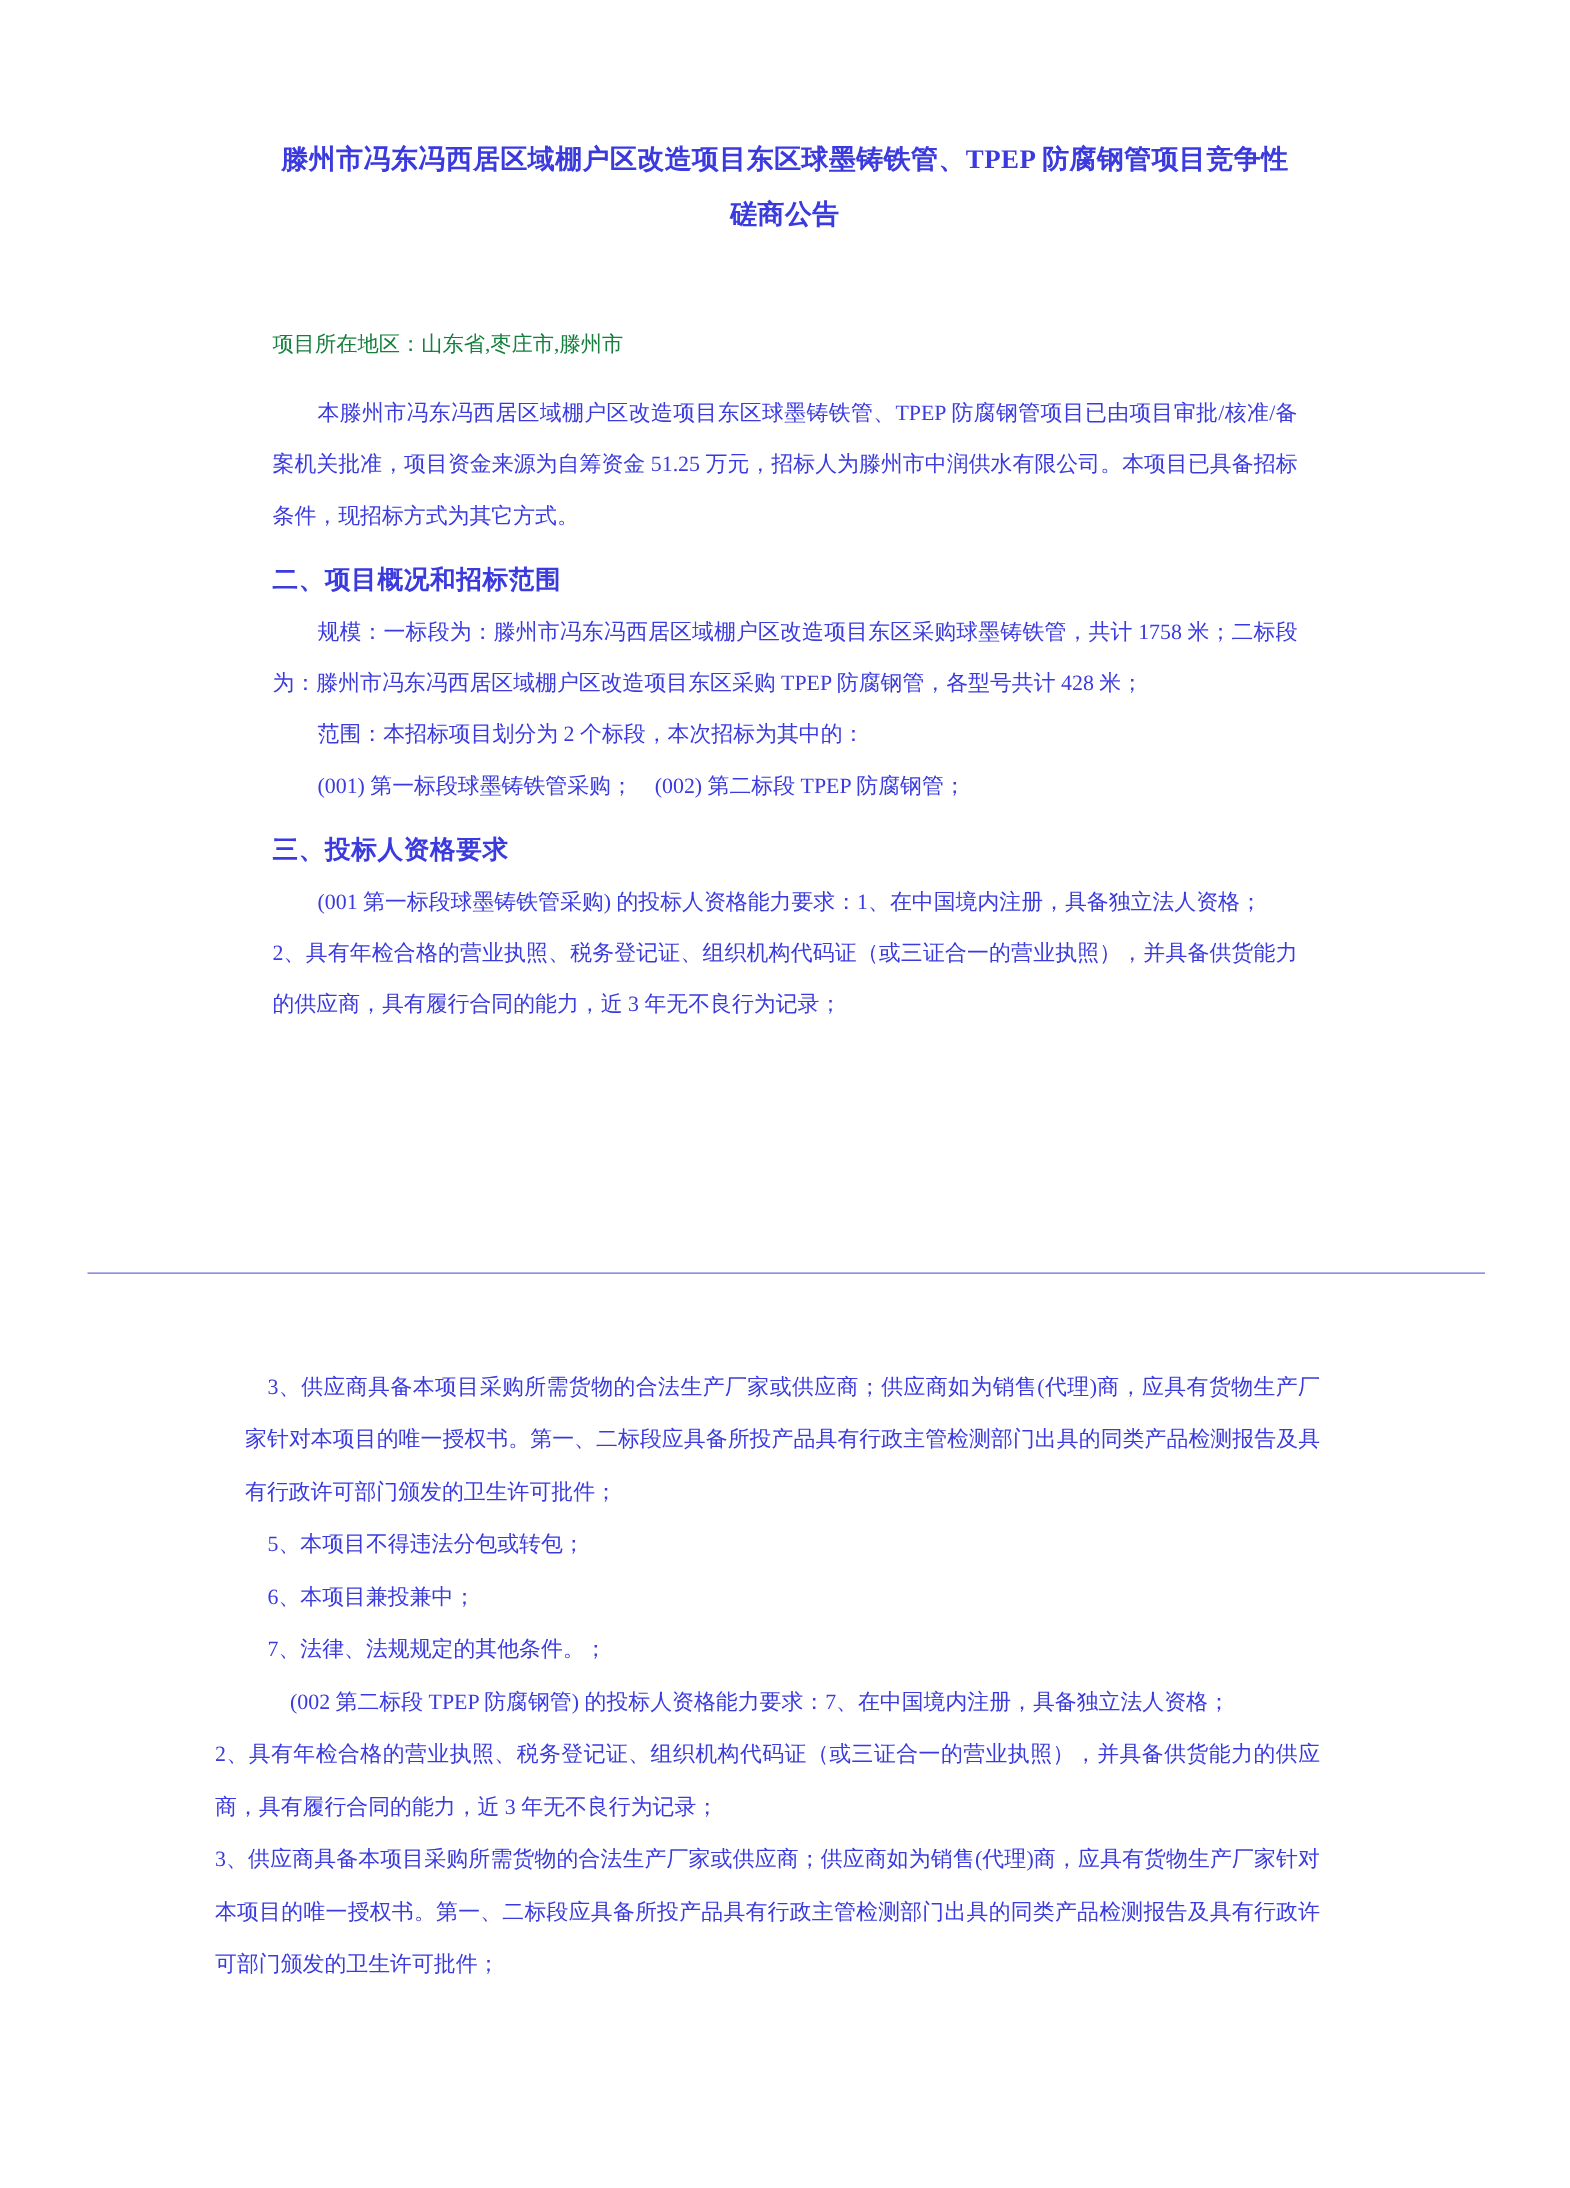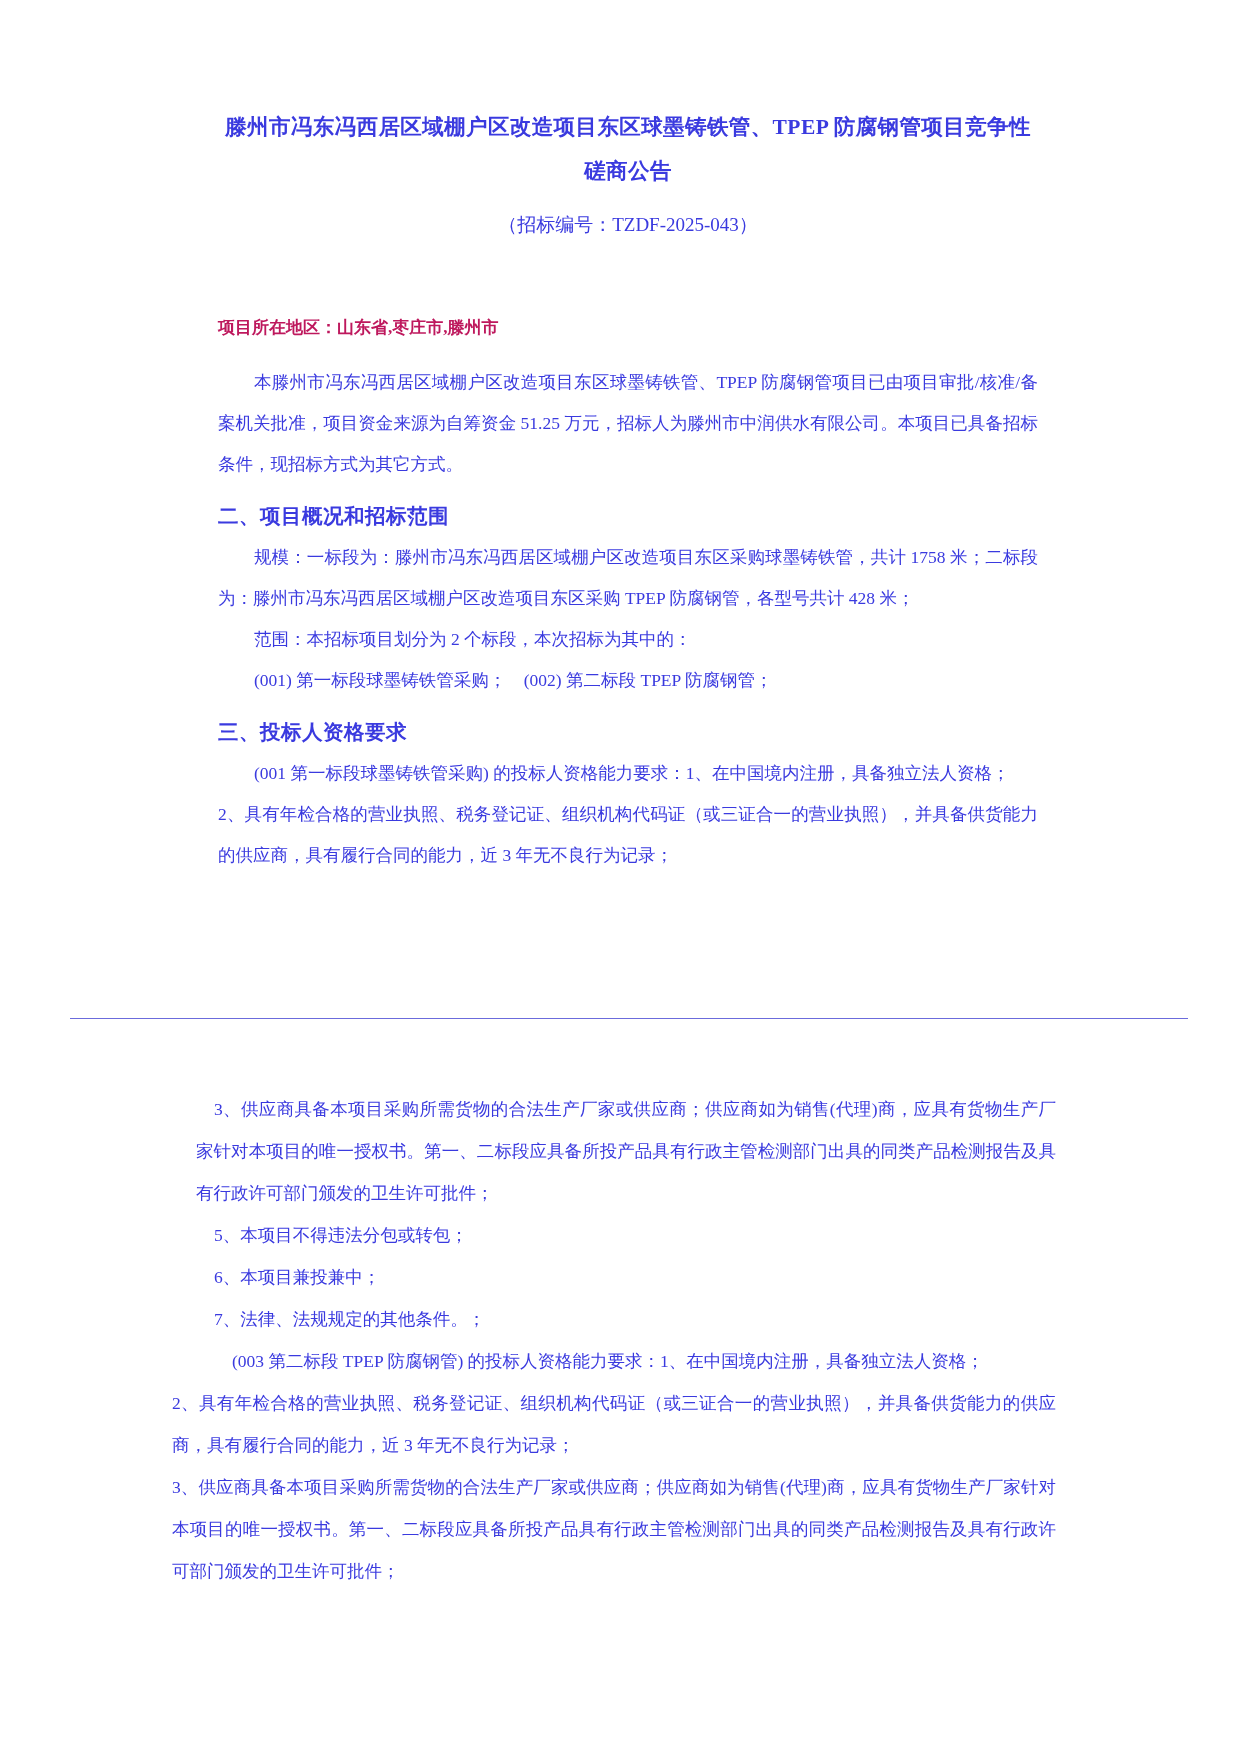--- a/index.html
+++ b/index.html
@@ -41,22 +41,21 @@
     text-align: center;
     font-size: 19px;
     line-height: 40px;
     margin-top: 12px;
     color: #3a3adf;
   }
   .meta-line {
     font-size: 17px;
     line-height: 34px;
     margin-top: 66px;
-    color: #be185d;
-    font-weight: bold;
+    color: #15803d;
   }
   h2.section {
     font-weight: bold;
     font-size: 20.5px;
     line-height: 38px;
     margin: 12px 0 2px 0;
     color: #3a3adf;
     letter-spacing: 0.5px;
   }
   p.para {
@@ -96,21 +95,20 @@
 </style>
 </head>
 <body>
 
 <div class="page">
 
   <div class="content">
 
     <div class="doc-title">滕州市冯东冯西居区域棚户区改造项目东区球墨铸铁管、TPEP 防腐钢管项目竞争性磋商公告</div>
 
-    <div class="doc-subtitle">（招标编号：TZDF-2025-043）</div>
 
     <p class="meta-line">项目所在地区：山东省,枣庄市,滕州市</p>
 
     <p class="para indent2">本滕州市冯东冯西居区域棚户区改造项目东区球墨铸铁管、TPEP 防腐钢管项目已由项目审批/核准/备案机关批准，项目资金来源为自筹资金 51.25 万元，招标人为滕州市中润供水有限公司。本项目已具备招标条件，现招标方式为其它方式。</p>
 
     <h2 class="section">二、项目概况和招标范围</h2>
     <p class="para indent2">规模：一标段为：滕州市冯东冯西居区域棚户区改造项目东区采购球墨铸铁管，共计 1758 米；二标段为：滕州市冯东冯西居区域棚户区改造项目东区采购 TPEP 防腐钢管，各型号共计 428 米；</p>
     <p class="para indent2">范围：本招标项目划分为 2 个标段，本次招标为其中的：</p>
     <p class="para indent2">(001) 第一标段球墨铸铁管采购；　(002) 第二标段 TPEP 防腐钢管；</p>
 
@@ -120,18 +118,18 @@
 
   </div>
 
   <div class="divider"></div>
 
   <div class="lower">
     <p class="para indent1">3、供应商具备本项目采购所需货物的合法生产厂家或供应商；供应商如为销售(代理)商，应具有货物生产厂家针对本项目的唯一授权书。第一、二标段应具备所投产品具有行政主管检测部门出具的同类产品检测报告及具有行政许可部门颁发的卫生许可批件；</p>
     <p class="para indent1">5、本项目不得违法分包或转包；</p>
     <p class="para indent1">6、本项目兼投兼中；</p>
     <p class="para indent1">7、法律、法规规定的其他条件。；</p>
-    <p class="para indent2">(003 第二标段 TPEP 防腐钢管) 的投标人资格能力要求：1、在中国境内注册，具备独立法人资格；</p>
+    <p class="para indent2">(002 第二标段 TPEP 防腐钢管) 的投标人资格能力要求：7、在中国境内注册，具备独立法人资格；</p>
     <p class="para out">2、具有年检合格的营业执照、税务登记证、组织机构代码证（或三证合一的营业执照），并具备供货能力的供应商，具有履行合同的能力，近 3 年无不良行为记录；</p>
     <p class="para out">3、供应商具备本项目采购所需货物的合法生产厂家或供应商；供应商如为销售(代理)商，应具有货物生产厂家针对本项目的唯一授权书。第一、二标段应具备所投产品具有行政主管检测部门出具的同类产品检测报告及具有行政许可部门颁发的卫生许可批件；</p>
   </div>
 
 </div>
 
 </body></html>

